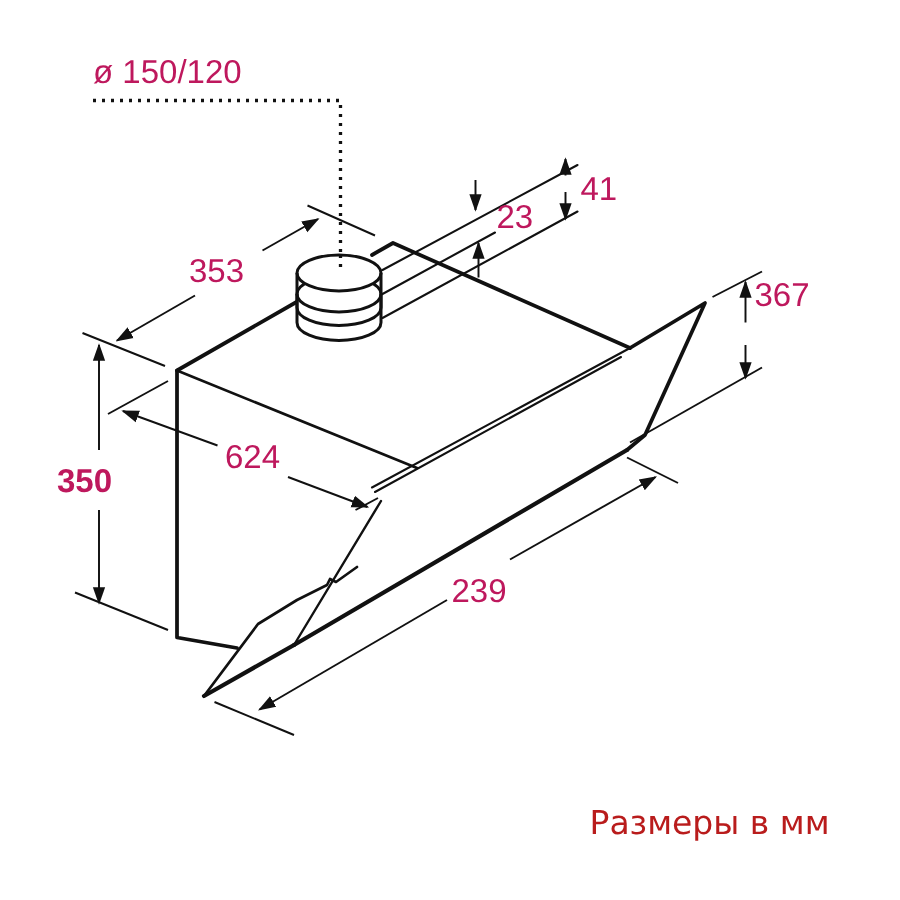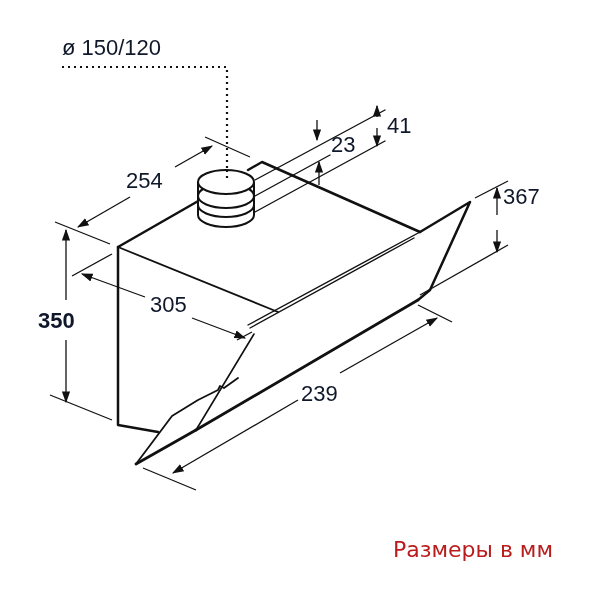--- a/index.html
+++ b/index.html
@@ -1,18 +1,18 @@
 <!DOCTYPE html>
 <html><head>
   <meta charset="utf-8">
   <style>
     html, body { margin: 0; padding: 0; background: #ffffff; }
     body { width: 600px; height: 600px; position: relative; overflow: hidden; }
     svg { position: absolute; left: 0; top: 0; }
-    .lbl { position: absolute; font-family: "Liberation Sans", sans-serif; font-size: 22px; color: #0f172a; line-height: 1; white-space: nowrap; }
+    .lbl { position: absolute; font-family: "Liberation Sans", sans-serif; font-size: 22px; color: #be185d; line-height: 1; white-space: nowrap; }
     .caption { position: absolute; font-family: "DejaVu Sans", sans-serif; font-size: 22px; color: #b91c1c; line-height: 1; white-space: nowrap; }
   </style>
 </head>
 <body>
 
 <svg width="600" height="600" viewBox="0 0 600 600">
   <defs>
     <marker id="ar" viewBox="0 0 10 10" refX="9" refY="5" markerWidth="9" markerHeight="9" orient="auto-start-reverse">
       <path d="M0,1.5 L10,5 L0,8.5 z" fill="#111"></path>
     </marker>
@@ -82,20 +82,20 @@
 
     <line x1="377" y1="117" x2="377" y2="106" marker-end="url(#ar)"></line>
     <line x1="377" y1="128" x2="377" y2="146" marker-end="url(#ar)"></line>
 
     <line x1="317" y1="120" x2="317" y2="140" marker-end="url(#ar)"></line>
     <line x1="319" y1="185" x2="319" y2="162" marker-end="url(#ar)"></line>
   </g>
 </svg>
 
 <div class="lbl" style="left:62px; top:37px;">ø 150/120</div>
-<div class="lbl" style="left:126px; top:170px;">254</div>
+<div class="lbl" style="left:126px; top:170px;">353</div>
 <div class="lbl" style="left:387px; top:115px;">41</div>
 <div class="lbl" style="left:331px; top:134px;">23</div>
 <div class="lbl" style="left:503px; top:186px;">367</div>
 <div class="lbl" style="left:38px; top:310px;font-weight:bold;">350</div>
-<div class="lbl" style="left:150px; top:294px;">305</div>
+<div class="lbl" style="left:150px; top:294px;">624</div>
 <div class="lbl" style="left:301px; top:383px;">239</div>
 <div class="caption" style="left:393px; top:539px;">Размеры в мм</div>
 
 </body></html>

